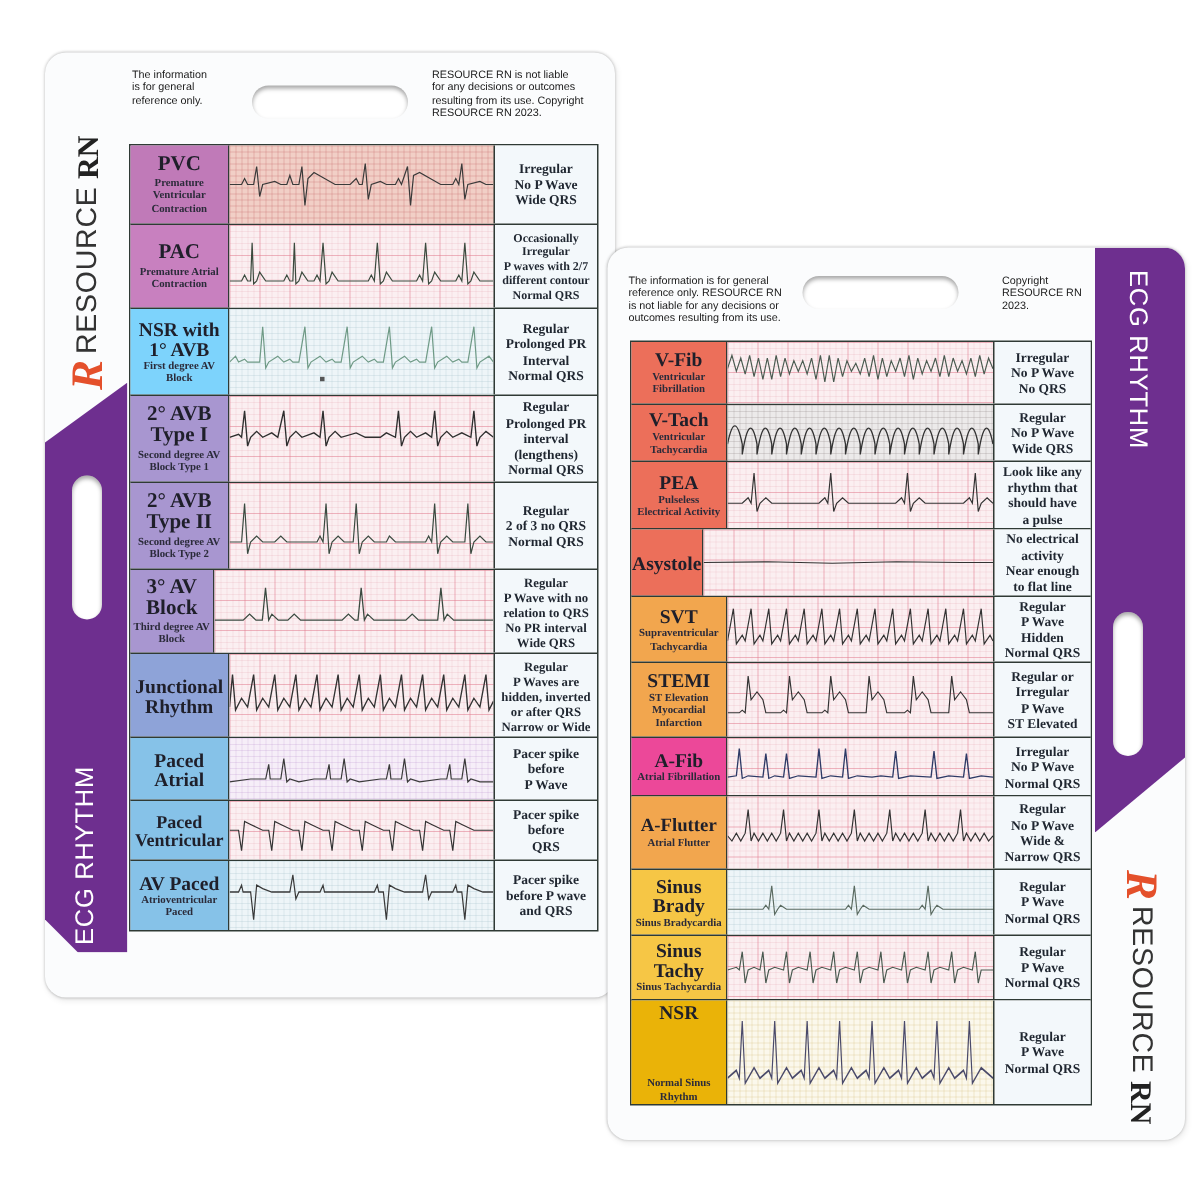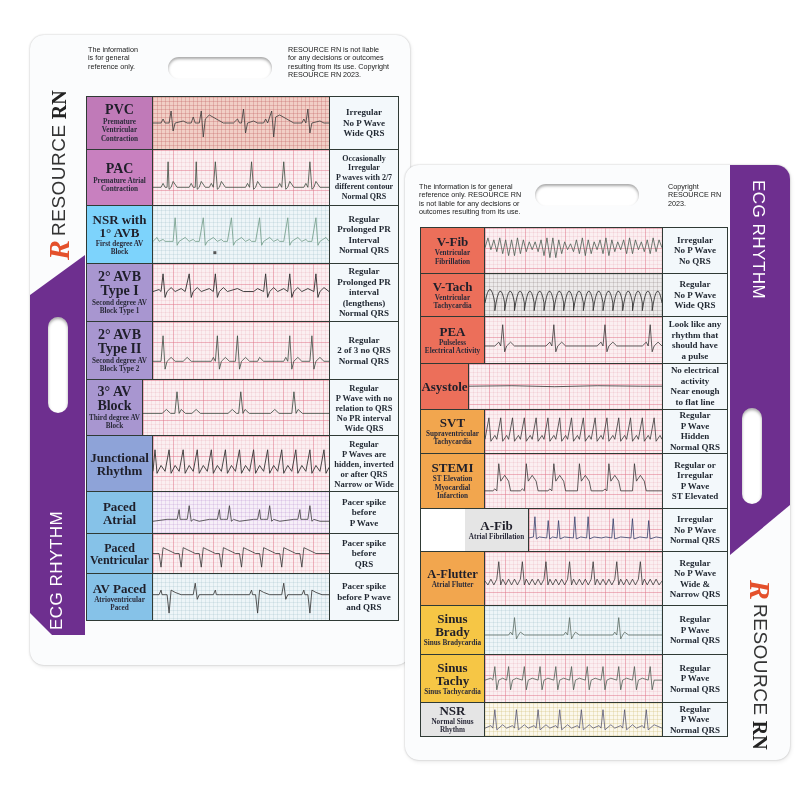--- a/index.html
+++ b/index.html
@@ -454,21 +454,21 @@
             <polyline fill="none" stroke="#333" stroke-width="0.8" points="0,38 8,38 10,36 12,38 14,10 16,28 20,22 24,28 26,38 36,38 38,36 40,38 42,10 44,28 48,22 52,28 54,38 64,38 66,36 68,38 70,10 72,28 76,22 80,28 82,38 94,38 96,10 98,28 102,22 106,28 108,38 120,38 122,36 124,38 126,10 128,28 132,22 136,28 138,38 150,38 152,10 154,28 158,22 162,28 164,38 180,38"></polyline>
           </svg>
       </div>
       <div class="desc-cell" style="width:64px;">Regular or
 Irregular
 P Wave
 ST Elevated</div>
     </div>
 
     <div class="row" style="height:44px;">
-      <div class="name-cell" style="width:64px; background:#e5e5e5;margin-left:44px;">
+      <div class="name-cell" style="width:64px; background:#ec4899;">
         <div class="name-main" style="font-size: 13px; white-space: pre-line;">A-Fib</div>
         <div class="name-sub">Atrial Fibrillation</div>
       </div>
       <div class="strip-cell grid-pink">
         <svg viewBox="0 0 180 44" preserveAspectRatio="none">
             <polyline fill="none" stroke="#2e3a66" stroke-width="0.9" points="0,30 6,29 8,8 10,31 14,29 24,30 26,12 28,31 32,29 38,30 40,12 42,31 48,29 60,30 62,8 64,31 70,29 78,30 80,8 82,31 88,29 98,30 104,29 112,30 114,10 116,31 124,29 138,30 140,10 142,31 150,29 160,30 162,12 164,31 172,29 180,30"></polyline>
           </svg>
       </div>
       <div class="desc-cell" style="width:64px;">Irregular
 No P Wave
@@ -517,21 +517,21 @@
         <svg viewBox="0 0 180 48" preserveAspectRatio="none">
             <polyline fill="none" stroke="#4a5a50" stroke-width="0.8" points="0,26 6,24 8,26 10,12 12,36 14,26 18,24 22,26 24,12 26,36 28,26 32,24 38,26 40,12 42,36 44,26 48,24 54,26 56,12 58,36 60,26 64,24 70,26 72,12 74,36 76,26 80,24 86,26 88,12 90,36 92,26 96,24 102,26 104,12 106,36 108,26 112,24 118,26 120,12 122,36 124,26 128,24 134,26 136,12 138,36 140,26 144,24 150,26 152,12 154,36 156,26 160,24 166,26 168,12 170,36 172,26 180,26"></polyline>
           </svg>
       </div>
       <div class="desc-cell" style="width:64px;">Regular
 P Wave
 Normal QRS</div>
     </div>
 
     <div class="row" style="flex:1;">
-      <div class="name-cell" style="width:64px; background:#e5e5e5;">
+      <div class="name-cell" style="width:64px; background:#eab308;gap:36px;">
         <div class="name-main" style="font-size: 13px; white-space: pre-line;">NSR</div>
         <div class="name-sub" style="white-space:pre-line;">Normal Sinus
 Rhythm</div>
       </div>
       <div class="strip-cell grid-cream">
         <svg viewBox="0 0 180 40" preserveAspectRatio="none">
             <polyline fill="none" stroke="#4a4a6a" stroke-width="0.8" points="0,30 6,27 8,30 10,8 12,32 14,30 18,26 22,30 28,27 30,30 32,8 34,32 36,30 40,26 44,30 50,27 52,30 54,8 56,32 58,30 62,26 66,30 72,27 74,30 76,8 78,32 80,30 84,26 88,30 94,27 96,30 98,8 100,32 102,30 106,26 110,30 116,27 118,30 120,8 122,32 124,30 128,26 132,30 138,27 140,30 142,8 144,32 146,30 150,26 154,30 160,27 162,30 164,8 166,32 168,30 172,26 180,30"></polyline>
           </svg>
       </div>
       <div class="desc-cell" style="width:64px;">Regular

